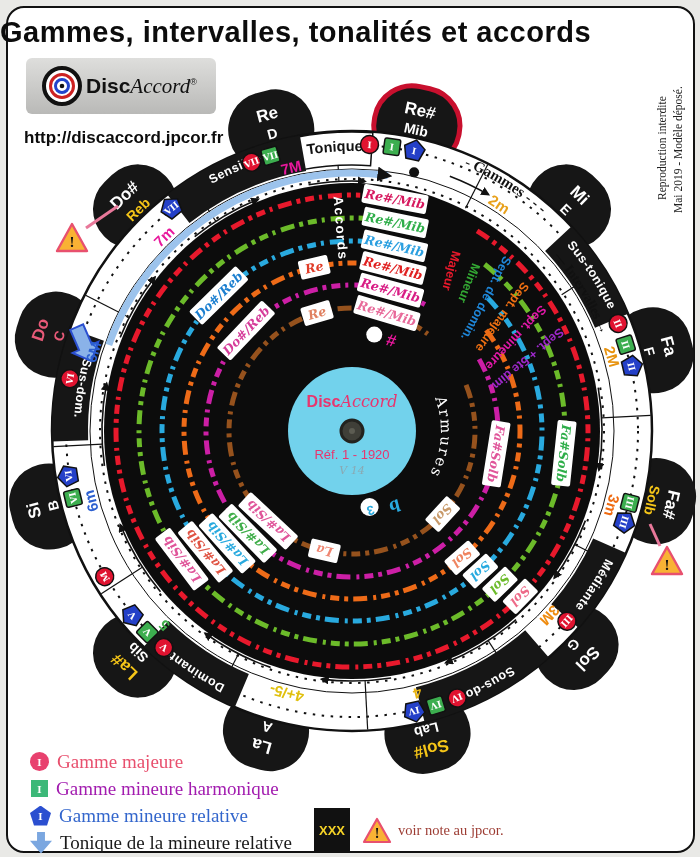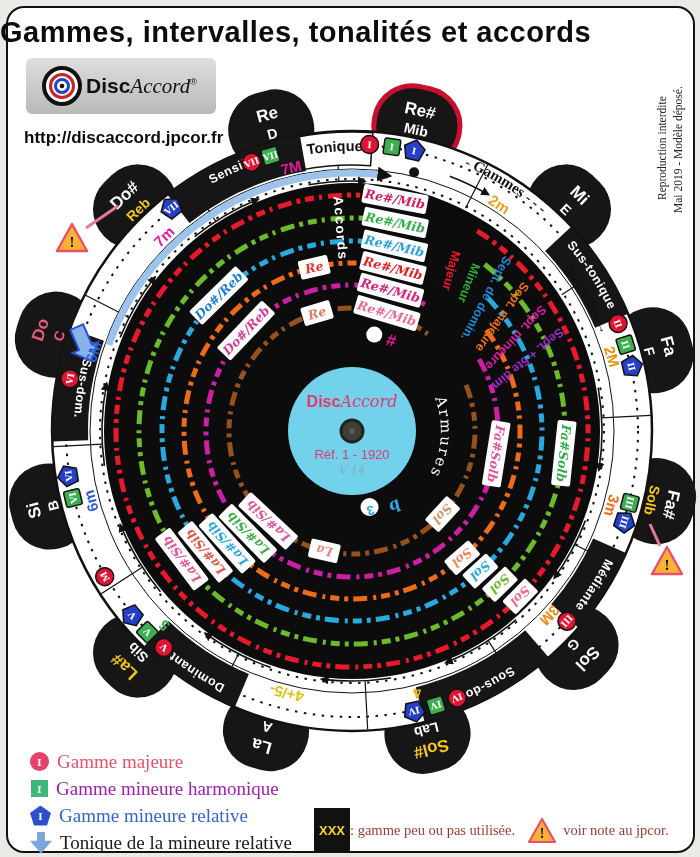--- a/index.html
+++ b/index.html
@@ -430,19 +430,18 @@
       <span class="lab" style="color: rgb(51, 102, 204);">Gamme mineure relative</span>
     </div>
     <div class="lrow">
       <span class="ic arrow"></span>
       <span class="lab" style="color: rgb(26, 26, 26);">Tonique de la mineure relative</span>
     </div>
   </div>
 
 <div class="notes">
   <span class="xxx">XXX</span>
-  <span>: gamme peu ou pas utilisée.</span>
   <svg width="30" height="27" viewBox="0 0 30 27">
     <polygon points="15,2 28,25 2,25" fill="#f9b234" stroke="#e8506e" stroke-width="2.2" stroke-linejoin="round"></polygon>
     <text x="15" y="21" text-anchor="middle" font-size="14" font-weight="bold" fill="#111" font-family="Liberation Serif,serif" id="warnglyph">!</text>
   </svg>
   <span>voir note au jpcor.</span>
 </div>
 
 </body></html>

